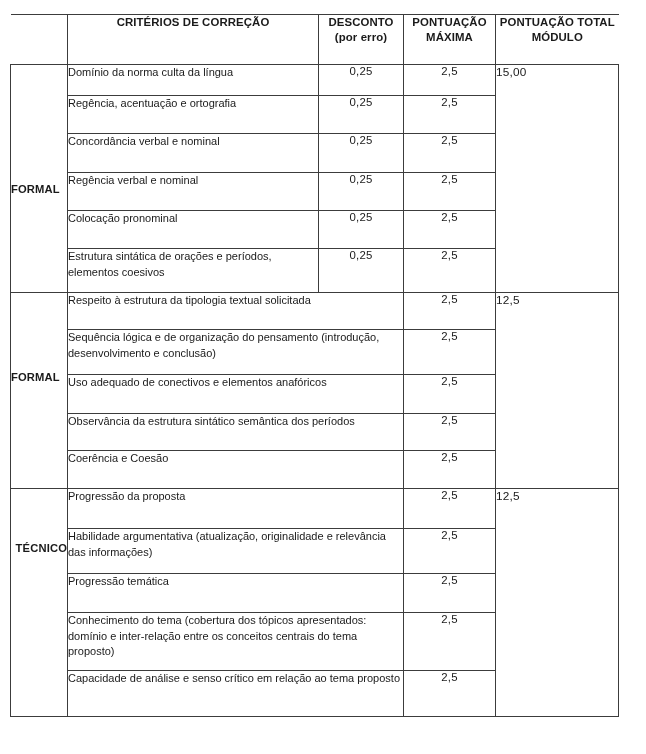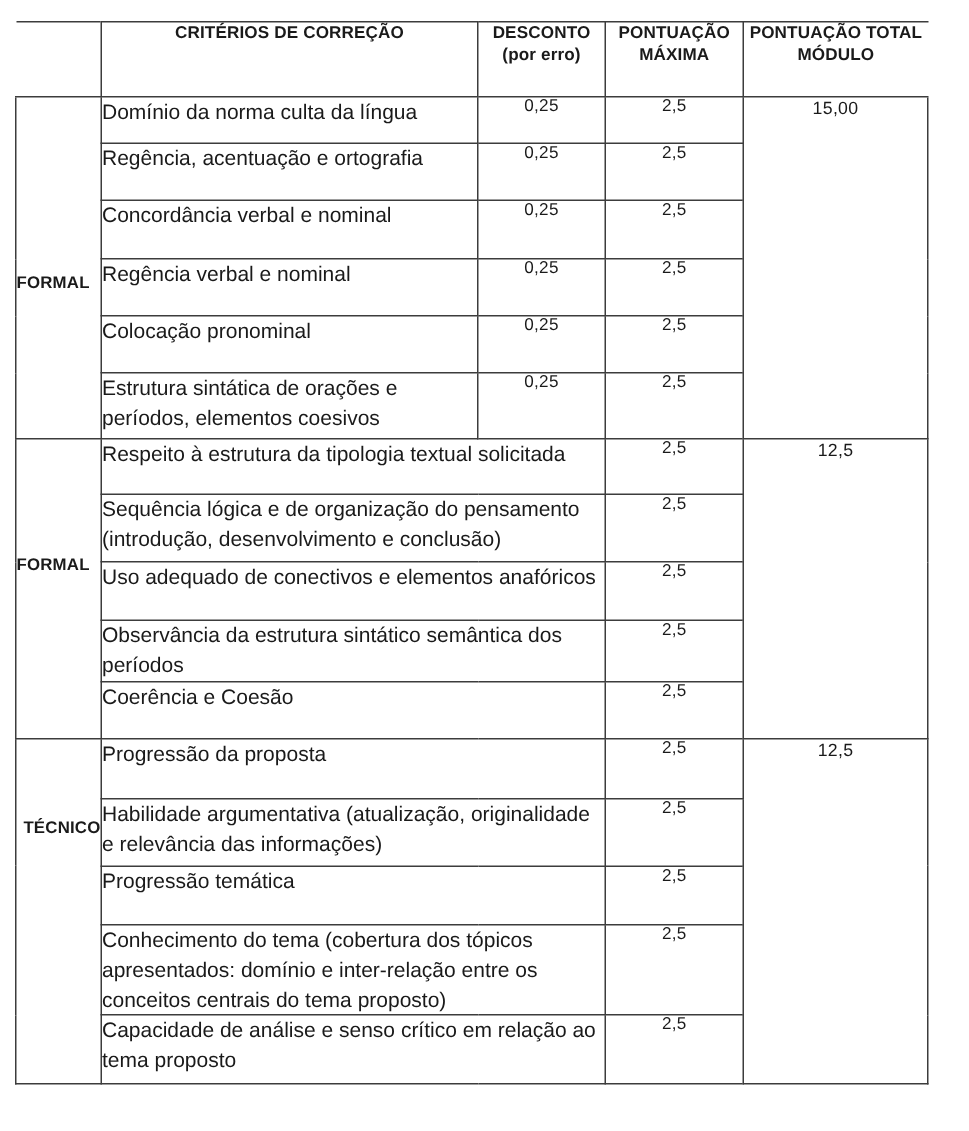--- a/index.html
+++ b/index.html
@@ -87,39 +87,39 @@
     padding-left: 7px;
     vertical-align: middle;
     white-space: nowrap;
     margin-top: 11px;
   }
   td.modcell.sep-top   { border-top: 1.4px solid #3c3c3c; }
   td.modcell.sep-bot   { border-bottom: 1.4px solid #3c3c3c; }
 
   
   td.crit {
-    font-size: 14px;
+    font-size: 11px;
     line-height: 1.42;
     padding: 7px 8px 7px 8px;
     text-align: left;
     vertical-align: top;
     border-left: 1.1px solid #3c3c3c;
   }
 
   
   td.num {
     font-size: 11.4px;
     text-align: center;
     vertical-align: top;
     padding-top: 8px;
     letter-spacing: 0.2px;
   }
   td.total {
     font-size: 11.8px;
-    text-align: center;
+    text-align: left;
     vertical-align: middle;
     border-right: none;
     letter-spacing: 0.2px;
   }
   td.total.sep-top { border-top: 1.4px solid #3c3c3c; }
   td.total.sep-bot { border-bottom: 1.4px solid #3c3c3c; }
 
   
   tr.modstart > td { border-top: 1.4px solid #3c3c3c; }
 </style>

